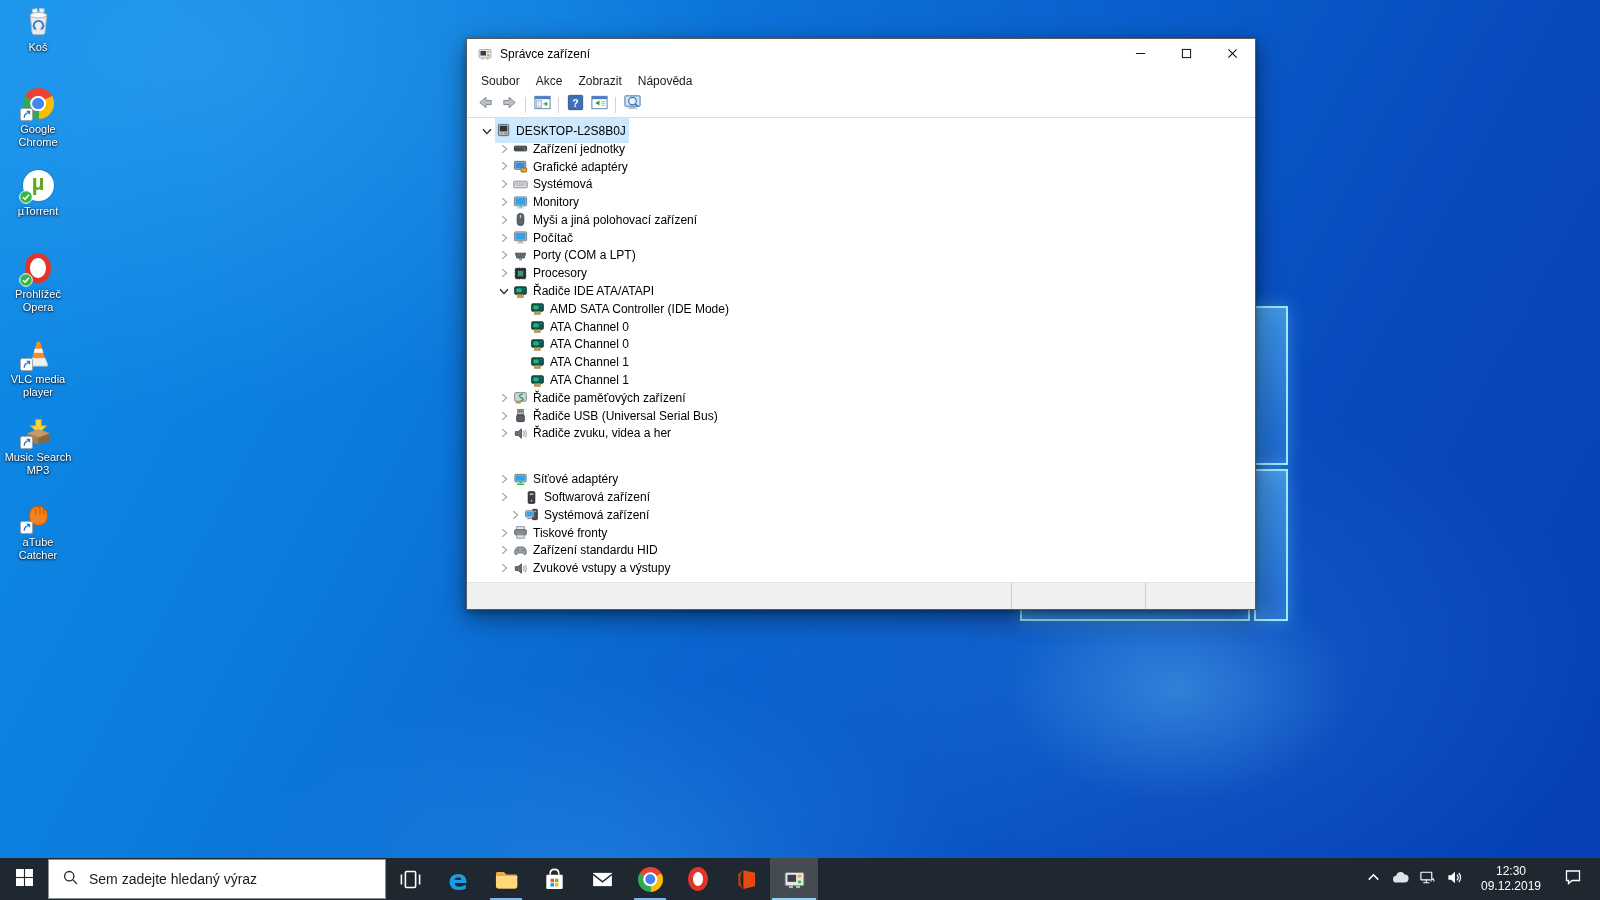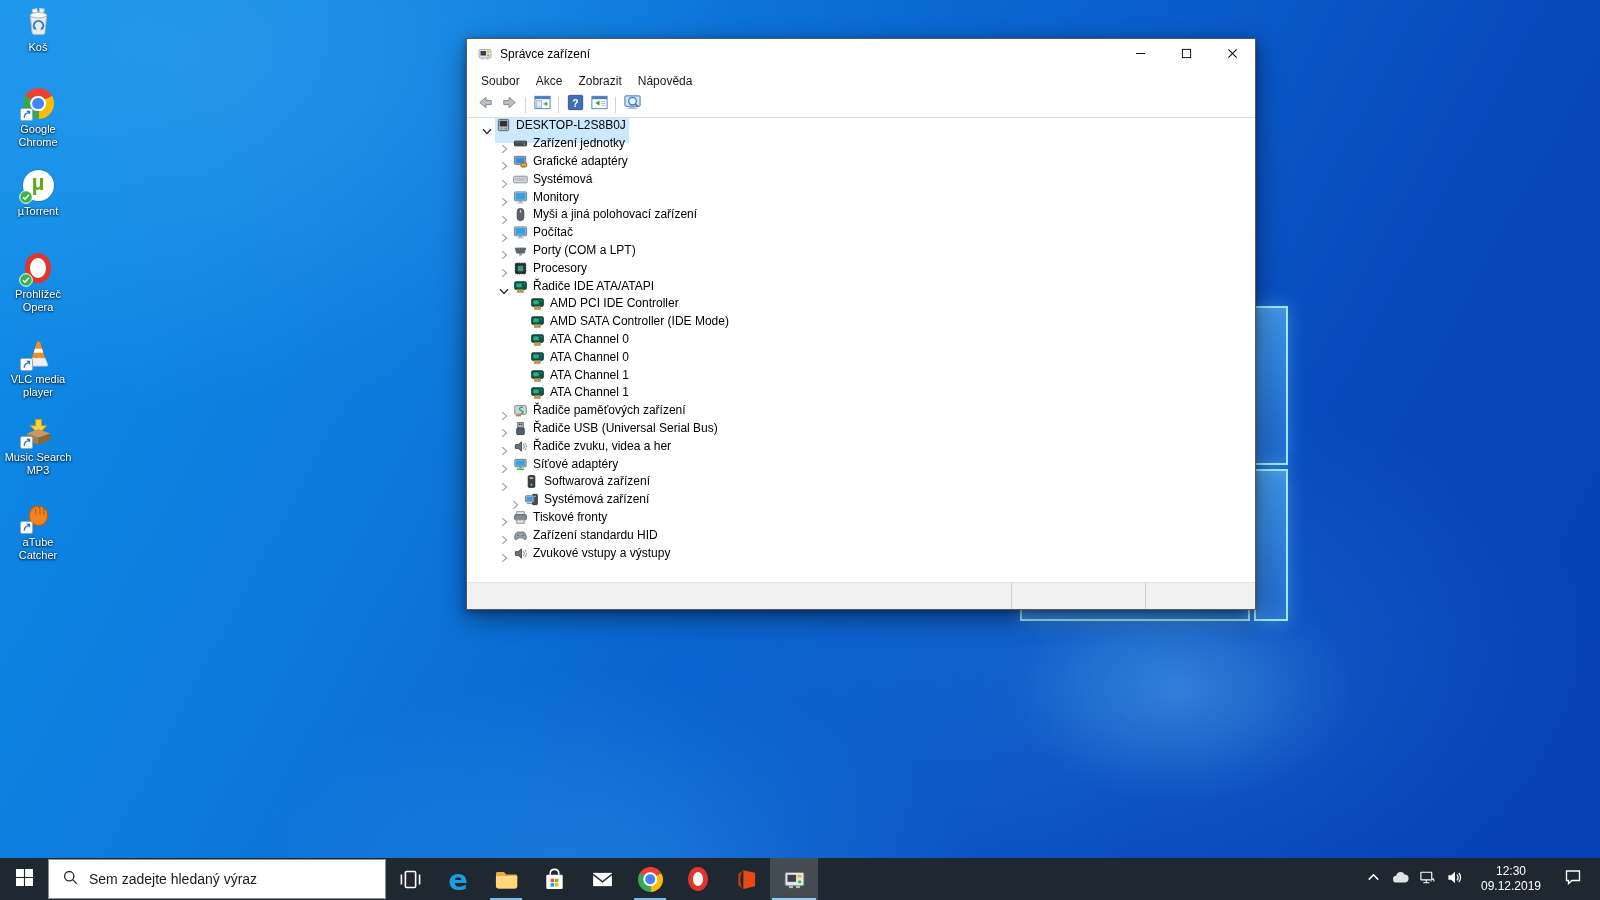--- a/index.html
+++ b/index.html
@@ -59,21 +59,21 @@
     font-size:12px;color:#1a1a1a;flex:none;background:#fff}
   .menu-item{padding:3px 8px}
   .toolbar{height:25px;display:flex;align-items:center;padding-left:6px;flex:none;background:#fff}
   .tb-btn{width:24px;height:22px;display:flex;align-items:center;justify-content:center}
   .tb-btn svg{width:19px;height:19px}
   .tb-sep{width:1px;height:16px;background:#d4d4d4;margin:0 4px}
   .treewrap{flex:1;background:#fff;border-top:1px solid #dcdcdc;overflow:hidden;padding-top:4px}
   .row{height:17.8px;display:flex;align-items:center;font-size:12px;color:#000;white-space:nowrap}
   .chev{width:16px;height:16px;flex:none;display:flex;align-items:center;justify-content:center}
   .chev svg{width:14px;height:14px}
-  .row-core{display:inline-flex;height:25px;padding:0 3px 0 1px}
+  .row-core{display:inline-flex;align-items:center;height:25px;padding:0 3px 0 1px}
   .row-core.sel{background:var(--sel,#cce8ff)}
   .node-ic{width:15px;height:15px;margin-right:5px;flex:none}
   .node-ic svg{width:100%;height:100%;display:block}
   .statusbar{height:26px;flex:none;background:#f0f0f0;border-top:1px solid #e3e3e3;display:flex}
   .sp{height:100%;box-sizing:border-box}
   .sp1{width:545px;border-right:1px solid #cdcdcd}
   .sp2{width:134px;border-right:1px solid #cdcdcd}
   .sp3{flex:1}
   
   .taskbar{position:absolute;left:0;bottom:0;width:1600px;height:42px;z-index:50;
@@ -508,36 +508,36 @@
         <span class="row-core">
           <span class="node-ic">
             <svg viewBox="0 0 16 16">
               <rect x="1.8" y="3" width="12.4" height="8" rx="1.2" fill="#0e5a4e" stroke="#073a32"></rect>
               <rect x="3.6" y="4.8" width="5.6" height="4" rx="0.5" fill="#2fae7d"></rect>
               <circle cx="12" cy="5" r="0.7" fill="#2fae7d"></circle>
               <rect x="4.5" y="11" width="6.5" height="3.2" fill="#d8b064" stroke="#a07a36" stroke-width="0.6"></rect>
               <path d="M6 11v3.2M7.5 11v3.2M9 11v3.2M10.5 11v3.2" stroke="#a07a36" stroke-width="0.6"></path>
             </svg>
           </span>
-          <span>AMD PCI IDE Controller</span>
+          <span>AMD SATA Controller (IDE Mode)</span>
         </span>
       </div>
       <div class="row" style="padding-left: 46px;">
         <span class="chev"></span>
         <span class="row-core">
           <span class="node-ic">
             <svg viewBox="0 0 16 16">
               <rect x="1.8" y="3" width="12.4" height="8" rx="1.2" fill="#0e5a4e" stroke="#073a32"></rect>
               <rect x="3.6" y="4.8" width="5.6" height="4" rx="0.5" fill="#2fae7d"></rect>
               <circle cx="12" cy="5" r="0.7" fill="#2fae7d"></circle>
               <rect x="4.5" y="11" width="6.5" height="3.2" fill="#d8b064" stroke="#a07a36" stroke-width="0.6"></rect>
               <path d="M6 11v3.2M7.5 11v3.2M9 11v3.2M10.5 11v3.2" stroke="#a07a36" stroke-width="0.6"></path>
             </svg>
           </span>
-          <span>AMD SATA Controller (IDE Mode)</span>
+          <span>ATA Channel 0</span>
         </span>
       </div>
       <div class="row" style="padding-left: 46px;">
         <span class="chev"></span>
         <span class="row-core">
           <span class="node-ic">
             <svg viewBox="0 0 16 16">
               <rect x="1.8" y="3" width="12.4" height="8" rx="1.2" fill="#0e5a4e" stroke="#073a32"></rect>
               <rect x="3.6" y="4.8" width="5.6" height="4" rx="0.5" fill="#2fae7d"></rect>
               <circle cx="12" cy="5" r="0.7" fill="#2fae7d"></circle>
@@ -553,53 +553,38 @@
         <span class="row-core">
           <span class="node-ic">
             <svg viewBox="0 0 16 16">
               <rect x="1.8" y="3" width="12.4" height="8" rx="1.2" fill="#0e5a4e" stroke="#073a32"></rect>
               <rect x="3.6" y="4.8" width="5.6" height="4" rx="0.5" fill="#2fae7d"></rect>
               <circle cx="12" cy="5" r="0.7" fill="#2fae7d"></circle>
               <rect x="4.5" y="11" width="6.5" height="3.2" fill="#d8b064" stroke="#a07a36" stroke-width="0.6"></rect>
               <path d="M6 11v3.2M7.5 11v3.2M9 11v3.2M10.5 11v3.2" stroke="#a07a36" stroke-width="0.6"></path>
             </svg>
           </span>
-          <span>ATA Channel 0</span>
+          <span>ATA Channel 1</span>
         </span>
       </div>
       <div class="row" style="padding-left: 46px;">
         <span class="chev"></span>
         <span class="row-core">
           <span class="node-ic">
             <svg viewBox="0 0 16 16">
               <rect x="1.8" y="3" width="12.4" height="8" rx="1.2" fill="#0e5a4e" stroke="#073a32"></rect>
               <rect x="3.6" y="4.8" width="5.6" height="4" rx="0.5" fill="#2fae7d"></rect>
               <circle cx="12" cy="5" r="0.7" fill="#2fae7d"></circle>
               <rect x="4.5" y="11" width="6.5" height="3.2" fill="#d8b064" stroke="#a07a36" stroke-width="0.6"></rect>
               <path d="M6 11v3.2M7.5 11v3.2M9 11v3.2M10.5 11v3.2" stroke="#a07a36" stroke-width="0.6"></path>
             </svg>
           </span>
           <span>ATA Channel 1</span>
         </span>
       </div>
-      <div class="row" style="padding-left: 46px;">
-        <span class="chev"></span>
-        <span class="row-core">
-          <span class="node-ic">
-            <svg viewBox="0 0 16 16">
-              <rect x="1.8" y="3" width="12.4" height="8" rx="1.2" fill="#0e5a4e" stroke="#073a32"></rect>
-              <rect x="3.6" y="4.8" width="5.6" height="4" rx="0.5" fill="#2fae7d"></rect>
-              <circle cx="12" cy="5" r="0.7" fill="#2fae7d"></circle>
-              <rect x="4.5" y="11" width="6.5" height="3.2" fill="#d8b064" stroke="#a07a36" stroke-width="0.6"></rect>
-              <path d="M6 11v3.2M7.5 11v3.2M9 11v3.2M10.5 11v3.2" stroke="#a07a36" stroke-width="0.6"></path>
-            </svg>
-          </span>
-          <span>ATA Channel 1</span>
-        </span>
-      </div>
       <div class="row" style="padding-left: 29px;">
         <span class="chev">
           <svg viewBox="0 0 16 16">
             <path d="M6 3.5L11 8l-5 4.5" fill="none" stroke="#9b9b9b" stroke-width="1.2"></path>
           </svg>
         </span>
         <span class="row-core">
           <span class="node-ic">
             <svg viewBox="0 0 16 16">
               <rect x="1.8" y="2.8" width="12.4" height="9.2" rx="1" fill="#cfd4da" stroke="#80868c"></rect>
@@ -637,21 +622,21 @@
         <span class="row-core">
           <span class="node-ic">
             <svg viewBox="0 0 16 16">
               <path d="M2.5 6v4h3l3.5 3V3L5.5 6h-3z" fill="#6b7178" stroke="#4a5056"></path>
               <path d="M10.8 5.5a3.6 3.6 0 010 5M12.6 4a6 6 0 010 8" fill="none" stroke="#8d949b" stroke-width="1.1"></path>
             </svg>
           </span>
           <span>Řadiče zvuku, videa a her</span>
         </span>
       </div>
-      <div class="row" style="padding-left: 29px;">
+      <div class="row" style="padding-left: 29px; margin-top: 28px;">
         <span class="chev">
           <svg viewBox="0 0 16 16">
             <path d="M6 3.5L11 8l-5 4.5" fill="none" stroke="#9b9b9b" stroke-width="1.2"></path>
           </svg>
         </span>
         <span class="row-core">
           <span class="node-ic">
             <svg viewBox="0 0 16 16">
               <rect x="2" y="2.5" width="12" height="8" rx="0.8" fill="#b9bfc6" stroke="#70767c"></rect>
               <rect x="3.2" y="3.7" width="9.6" height="5.6" fill="#35a2e8"></rect>

